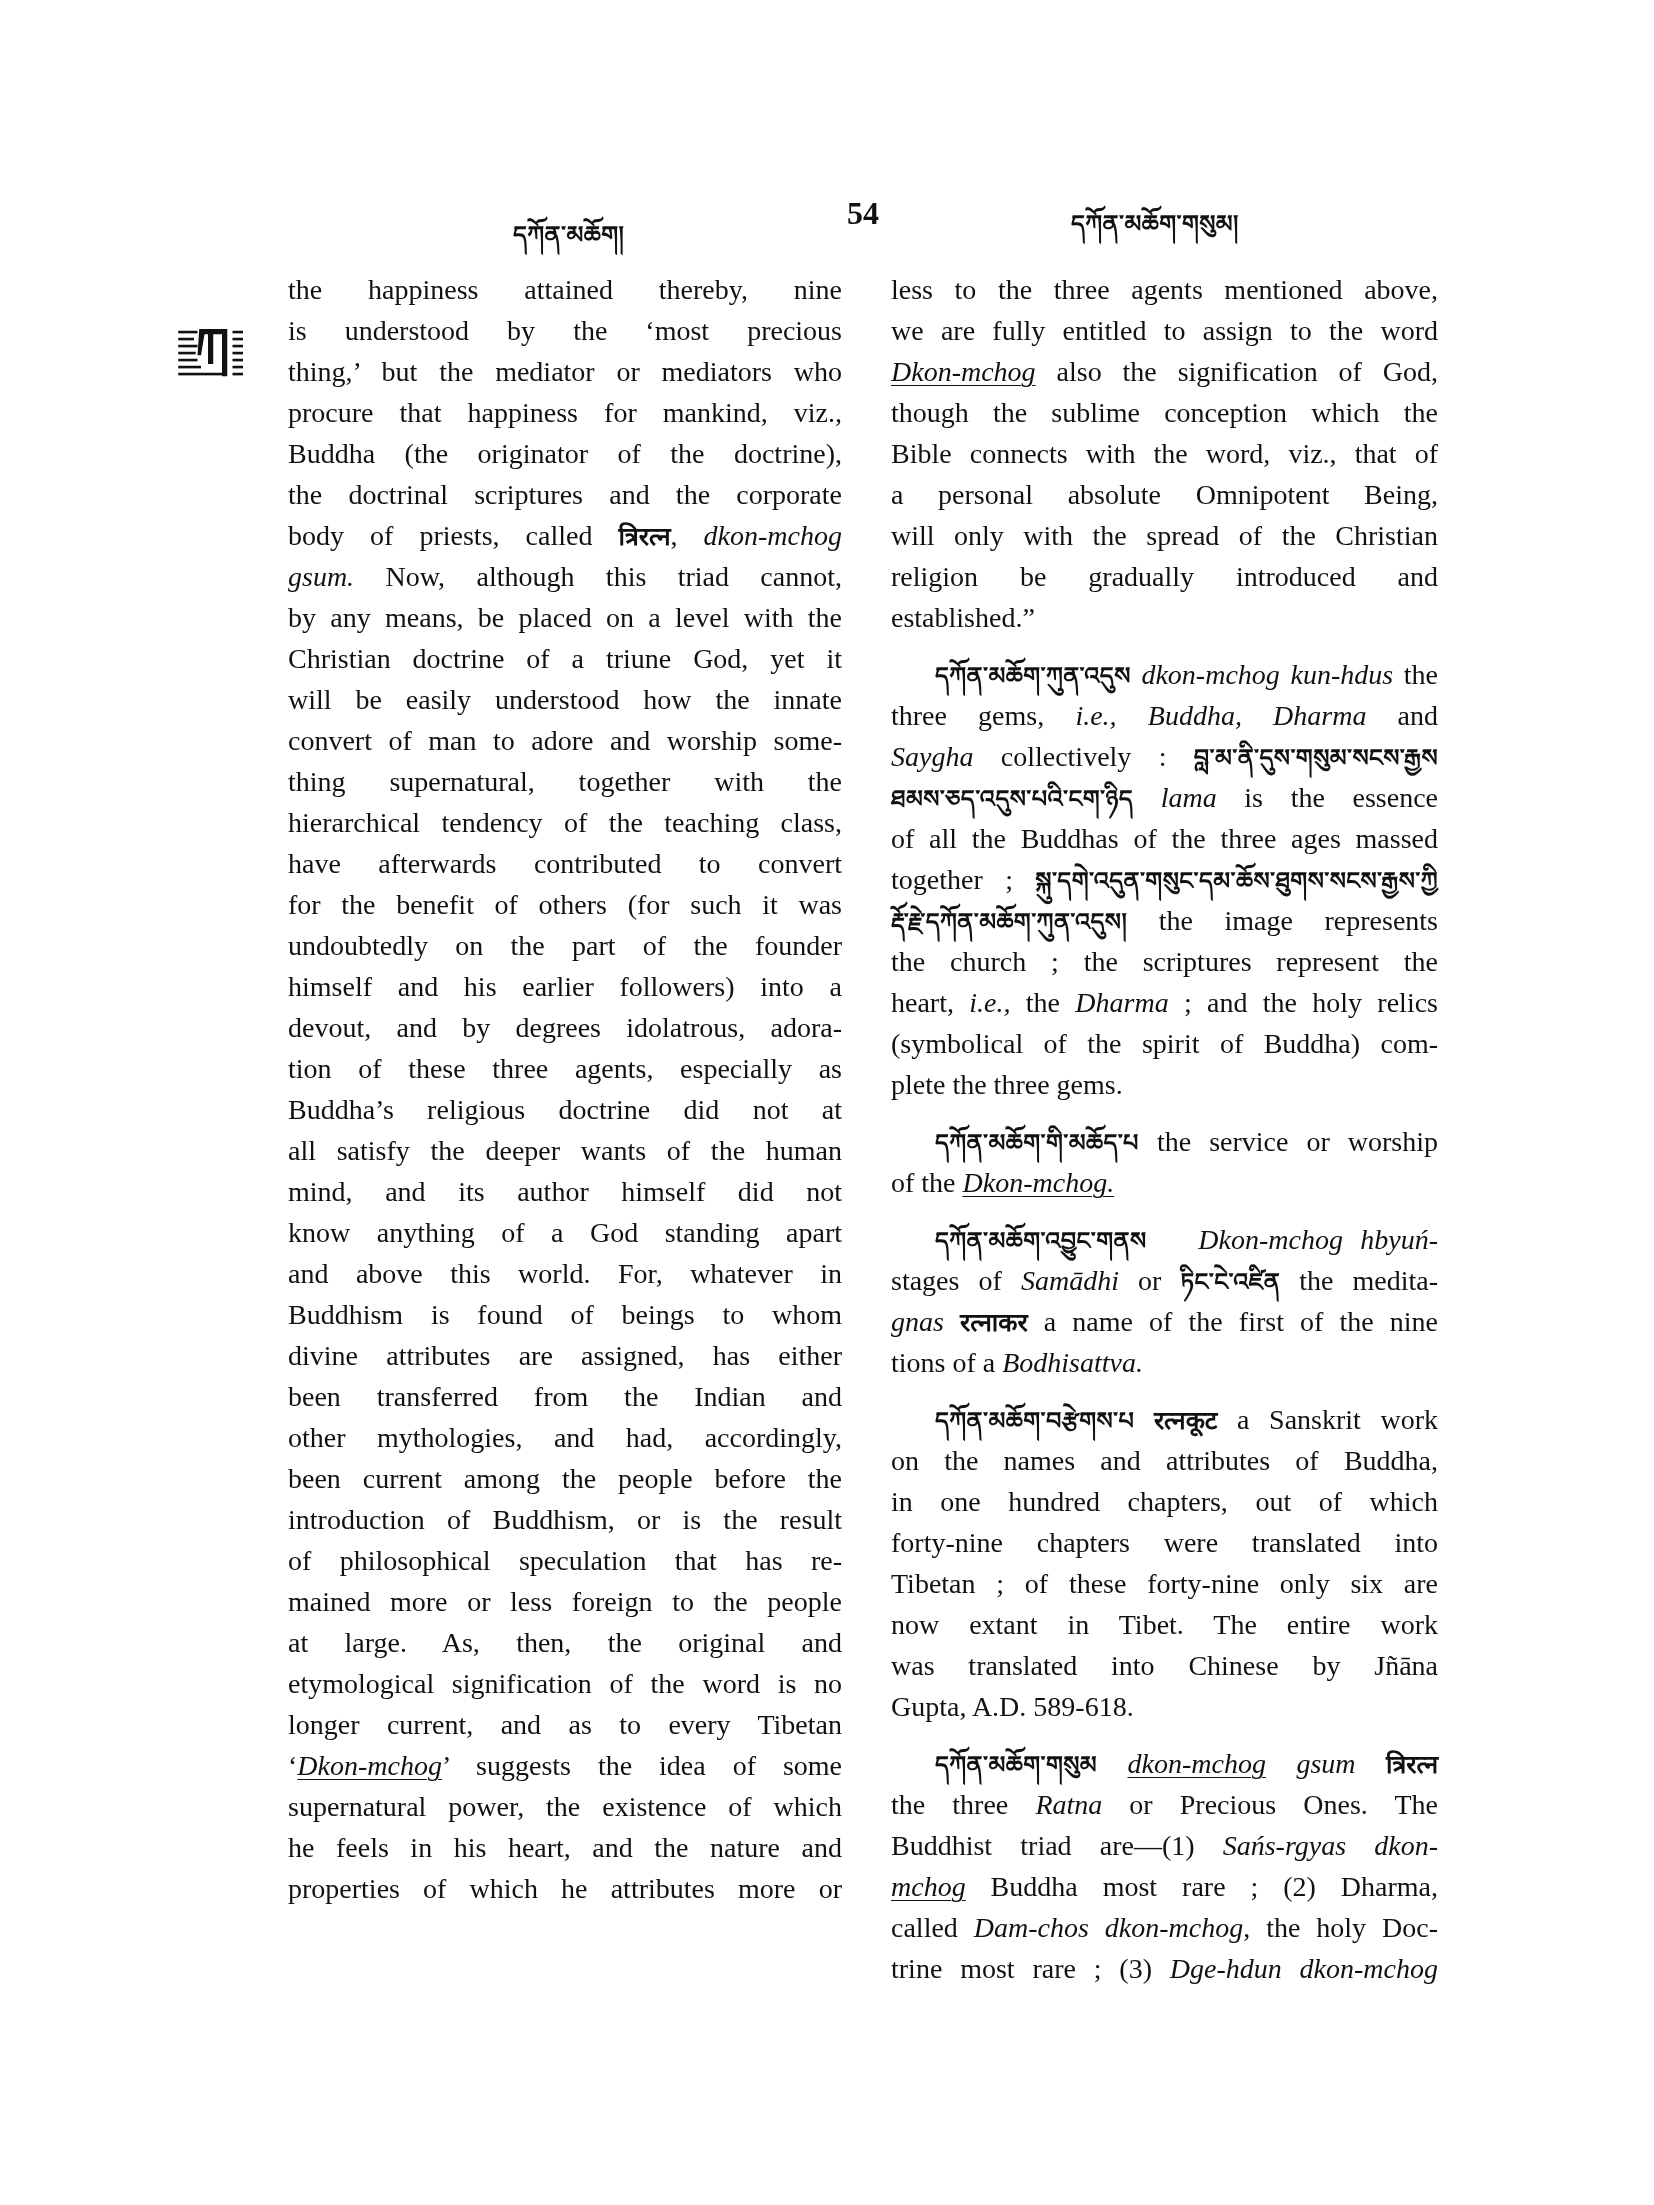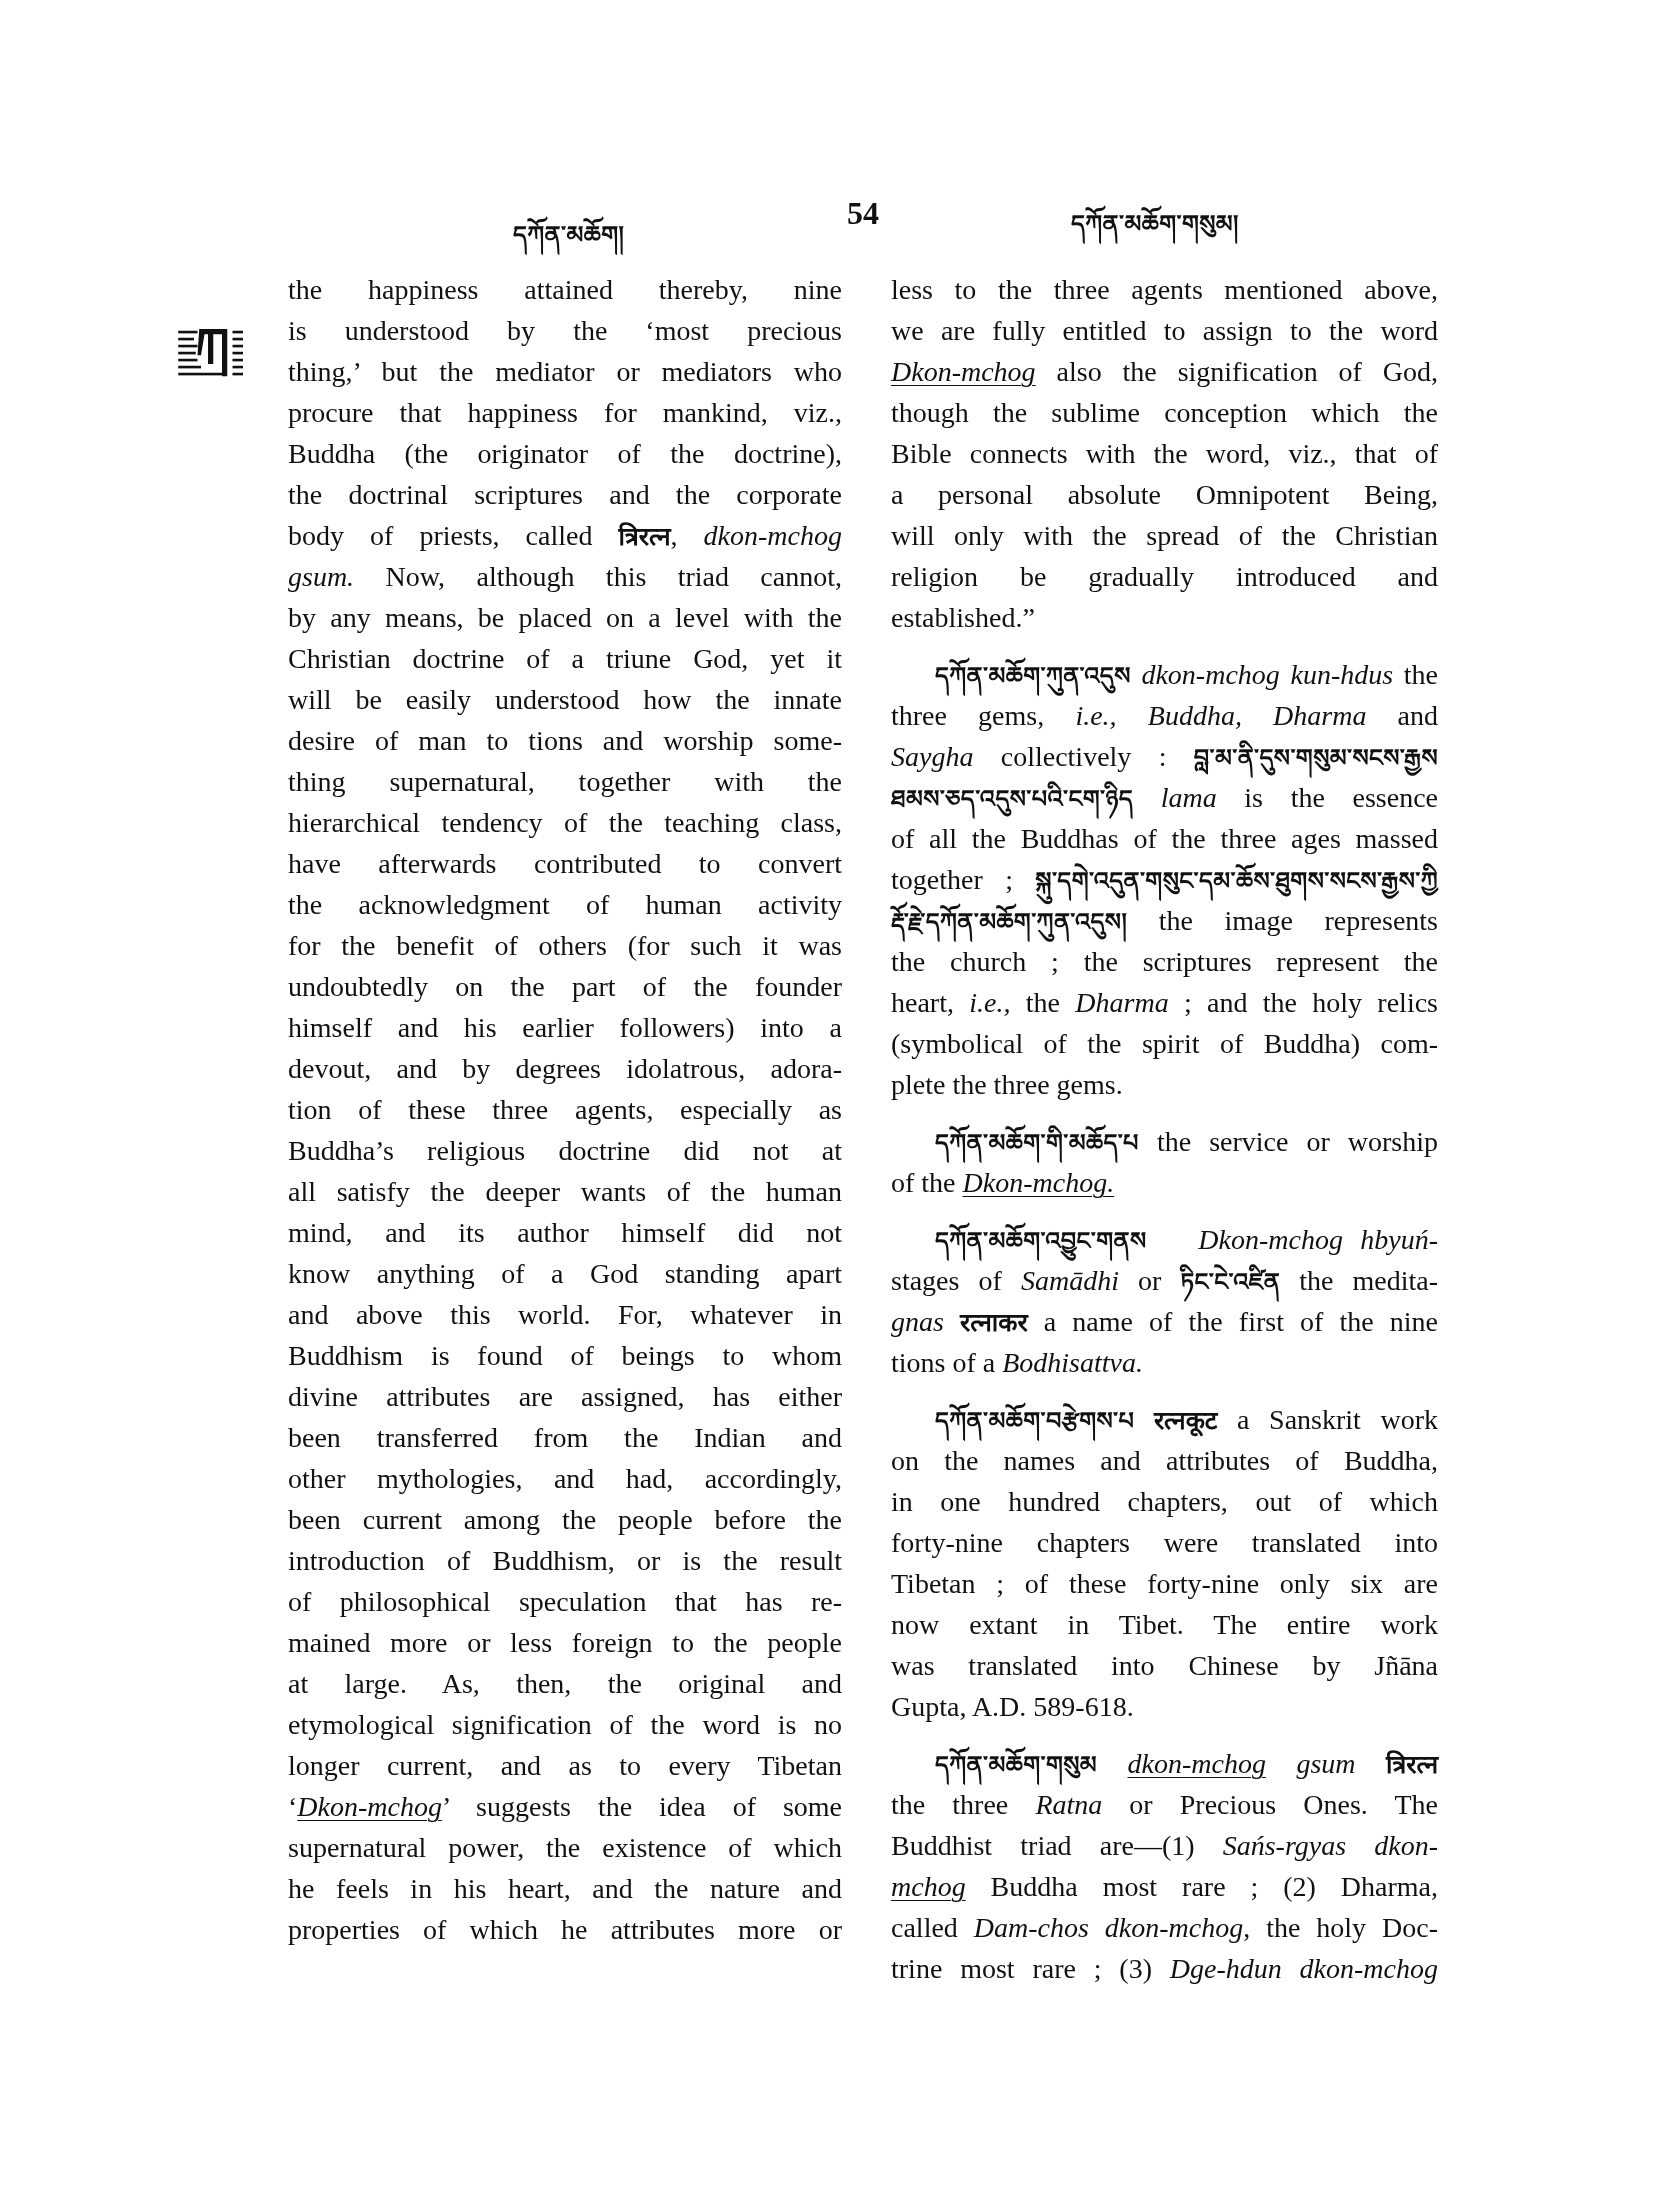--- a/index.html
+++ b/index.html
@@ -116,25 +116,24 @@
   <span class="line">is understood by the ‘most precious</span>
   <span class="line">thing,’ but the mediator or mediators who</span>
   <span class="line">procure that happiness for mankind, viz.,</span>
   <span class="line">Buddha (the originator of the doctrine),</span>
   <span class="line">the doctrinal scriptures and the corporate</span>
   <span class="line"><span>body of priests, called </span><span class="skt">त्रिरत्न</span><span>, </span><i>dkon-mchog</i></span>
   <span class="line"><i>gsum.</i><span>  Now, although this triad cannot,</span></span>
   <span class="line">by any means, be placed on a level with the</span>
   <span class="line">Christian doctrine of a triune God, yet it</span>
   <span class="line">will be easily understood how the innate</span>
-  <span class="line">desire of man to tions and worship some-</span>
+  <span class="line">convert of man to adore and worship some-</span>
   <span class="line">thing supernatural, together with the</span>
   <span class="line">hierarchical tendency of the teaching class,</span>
   <span class="line">have afterwards contributed to convert</span>
-  <span class="line">the acknowledgment of human activity</span>
   <span class="line">for the benefit of others (for such it was</span>
   <span class="line">undoubtedly on the part of the founder</span>
   <span class="line">himself and his earlier followers) into a</span>
   <span class="line">devout, and by degrees idolatrous, adora-</span>
   <span class="line">tion of these three agents, especially as</span>
   <span class="line">Buddha’s religious doctrine did not at</span>
   <span class="line">all satisfy the deeper wants of the human</span>
   <span class="line">mind, and its author himself did not</span>
   <span class="line">know anything of a God standing apart</span>
   <span class="line">and above this world.  For, whatever in</span>

